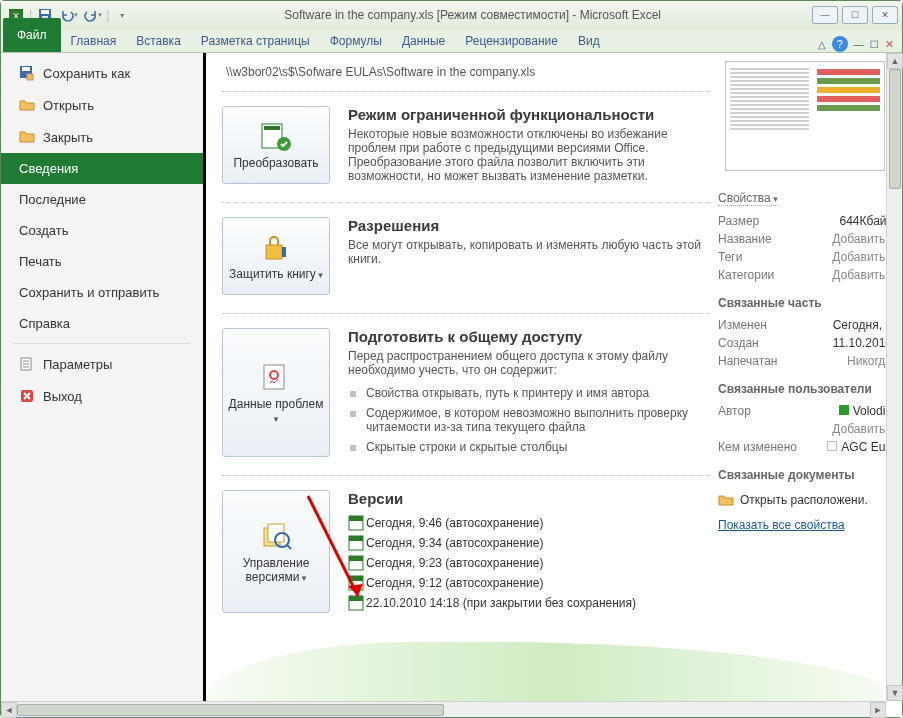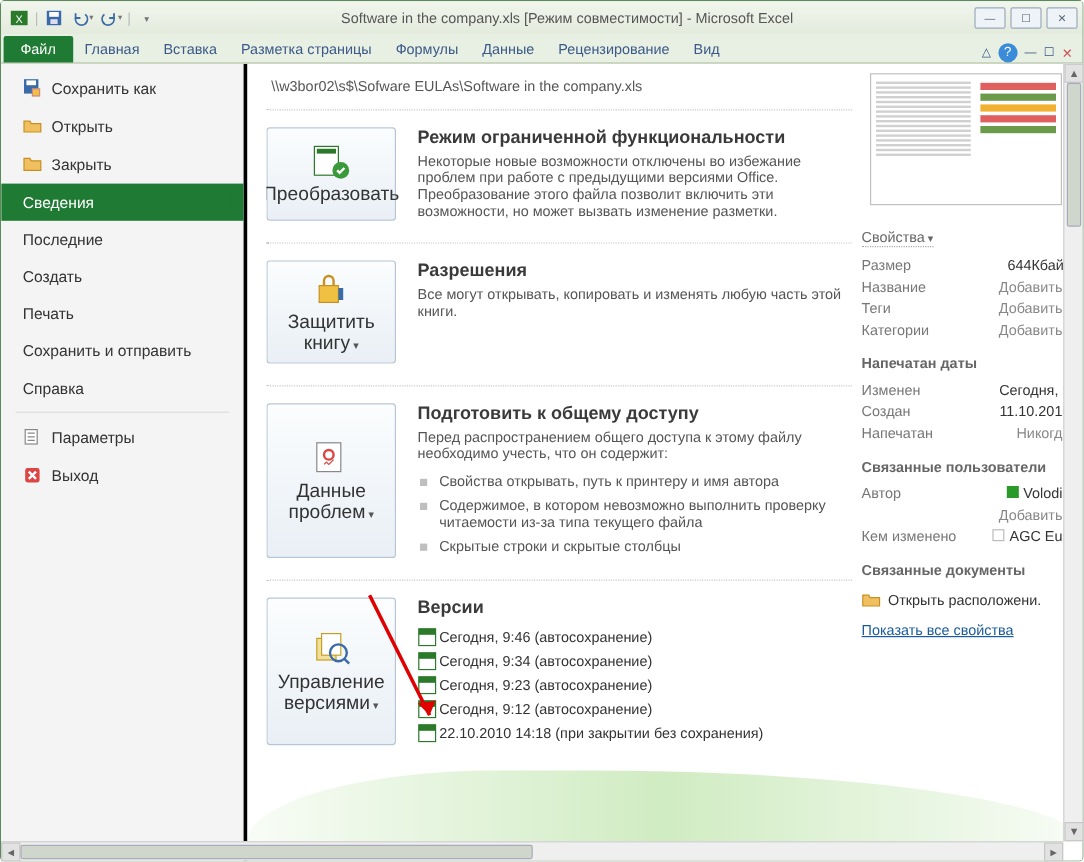--- a/index.html
+++ b/index.html
@@ -5,37 +5,37 @@
 * { box-sizing: border-box; margin: 0; padding: 0; font-family: "Segoe UI", Tahoma, sans-serif; }
 html,body { width:903px; height:718px; background:#fff; overflow:hidden; }
 .window { width:903px; height:718px; border:1px solid #5a8a5a; border-radius:4px; background:#fff; position:relative; display:flex; flex-direction:column; }
 .titlebar { height:28px; background:linear-gradient(#f2f6ee,#e3ebdc); display:flex; align-items:center; padding:0 4px; font-size:12px; color:#444; }
 .qat { display:flex; align-items:center; gap:2px; }
 .qat-btn { width:22px; height:22px; display:flex; align-items:center; justify-content:center; border:1px solid transparent; border-radius:2px; }
 .title-text { flex:1; text-align:center; color:#555; }
 .win-controls { display:flex; gap:4px; }
 .win-btn { width:26px; height:18px; border:1px solid #9ab; border-radius:2px; background:#eef3f7; display:flex; align-items:center; justify-content:center; font-size:9px; color:#567; }
 .ribbon-tabs { height:24px; background:#e8efe3; display:flex; align-items:flex-end; font-size:12px; padding-left:2px; border-bottom:1px solid #b5c4a8; position:relative;}
-.file-tab { background:#1f7a34; color:#fff; padding:4px 14px; border-radius:2px 2px 0 0; font-weight:normal; height:22px; display:flex; align-items:center;}
+.file-tab { background:#1f7a34; color:#fff; padding:4px 14px; border-radius:2px 2px 0 0; font-weight:normal; height:34px; display:flex; align-items:center;}
 .rtab { padding:4px 10px; color:#3b5a89; }
 .ribbon-help { margin-left:auto; display:flex; align-items:center; gap:6px; padding-right:8px; color:#3b5a89;}
 .help-circle { width:16px; height:16px; border-radius:50%; background:#3a8bd8; color:#fff; font-size:11px; display:flex; align-items:center; justify-content:center;}
 .body { flex:1; display:flex; overflow:hidden; background:#fff;}
 .sidebar { width:205px; background:#f4f4f4; border-right:3px solid #000000; display:flex; flex-direction:column; font-size:13px; color:#333; padding-top:4px;}
 .side-item { padding:8px 14px 8px 18px; display:flex; align-items:center; gap:8px; cursor:default; position:relative;}
 .side-item.active { background:#1f7a34; color:#fff; }
 .side-item.active::after { content:""; position:absolute; right:-10px; top:50%; margin-top:-10px; border:10px solid transparent; border-left-color:#1f7a34;}
 .side-sep { height:1px; background:#ddd; margin:4px 12px;}
 .side-icon { width:16px; height:16px; }
 .content { flex:1; display:flex; padding:8px 10px 11px 16px; overflow:hidden; position:relative;}
 .main { flex:1; padding-right:8px; overflow:hidden;}
 .pathline { font-size:12px; color:#555; padding:4px 0 12px 4px;}
 .section { display:flex; gap:18px; border-top:1px dotted #c8c8c8; padding:14px 0 18px 0;}
 .section:first-of-type{border-top:none;}
-.bigbtn { width:108px; min-height:78px; background:linear-gradient(#fbfdfe,#e9eff5); border:1px solid #b7c6d6; border-radius:3px; display:flex; flex-direction:column; align-items:center; justify-content:center; gap:4px; padding:6px 4px; font-size:16px; color:#333; text-align:center;}
+.bigbtn { width:108px; min-height:78px; background:linear-gradient(#fbfdfe,#e9eff5); border:1px solid #b7c6d6; border-radius:3px; display:flex; flex-direction:column; align-items:center; justify-content:center; gap:4px; padding:6px 4px; font-size:12px; color:#333; text-align:center;}
 .bigbtn .drop::after{content:" ▾"; font-size:9px; color:#555;}
 .sec-body { flex:1; font-size:12px; color:#555; }
 .sec-title { font-size:15px; color:#3a3a3a; font-weight:600; margin-bottom:4px;}
 .sec-body ul { list-style:none; margin-top:6px;}
 .sec-body ul li { position:relative; padding:3px 0 3px 18px;}
 .sec-body ul li::before { content:""; position:absolute; left:2px; top:8px; width:6px; height:6px; background:#bfbfbf;}
 .ver-list { list-style:none; margin-top:4px;}
 .ver-list li { padding:3px 0 3px 22px; position:relative; font-size:12px; color:#333;}
 .ver-list li svg { position:absolute; left:0; top:2px;}
 .propcol { width:174px; font-size:12px; color:#444; }
@@ -325,21 +325,21 @@
           </div>
         <div class="prop-row">
             <span class="prop-k">Теги</span>
             <span class="prop-v">Добавить .</span>
           </div>
         <div class="prop-row">
             <span class="prop-k">Категории</span>
             <span class="prop-v">Добавить .</span>
           </div>
 
-        <div class="prop-heads">Напечатан даты</div>
+        <div class="prop-heads">Связанные часть</div>
         <div class="prop-row">
             <span class="prop-k">Изменен</span>
             <span class="prop-v strong">Сегодня, 9</span>
           </div>
         <div class="prop-row">
             <span class="prop-k">Создан</span>
             <span class="prop-v strong">11.10.2010</span>
           </div>
         <div class="prop-row">
             <span class="prop-k">Напечатан</span>

